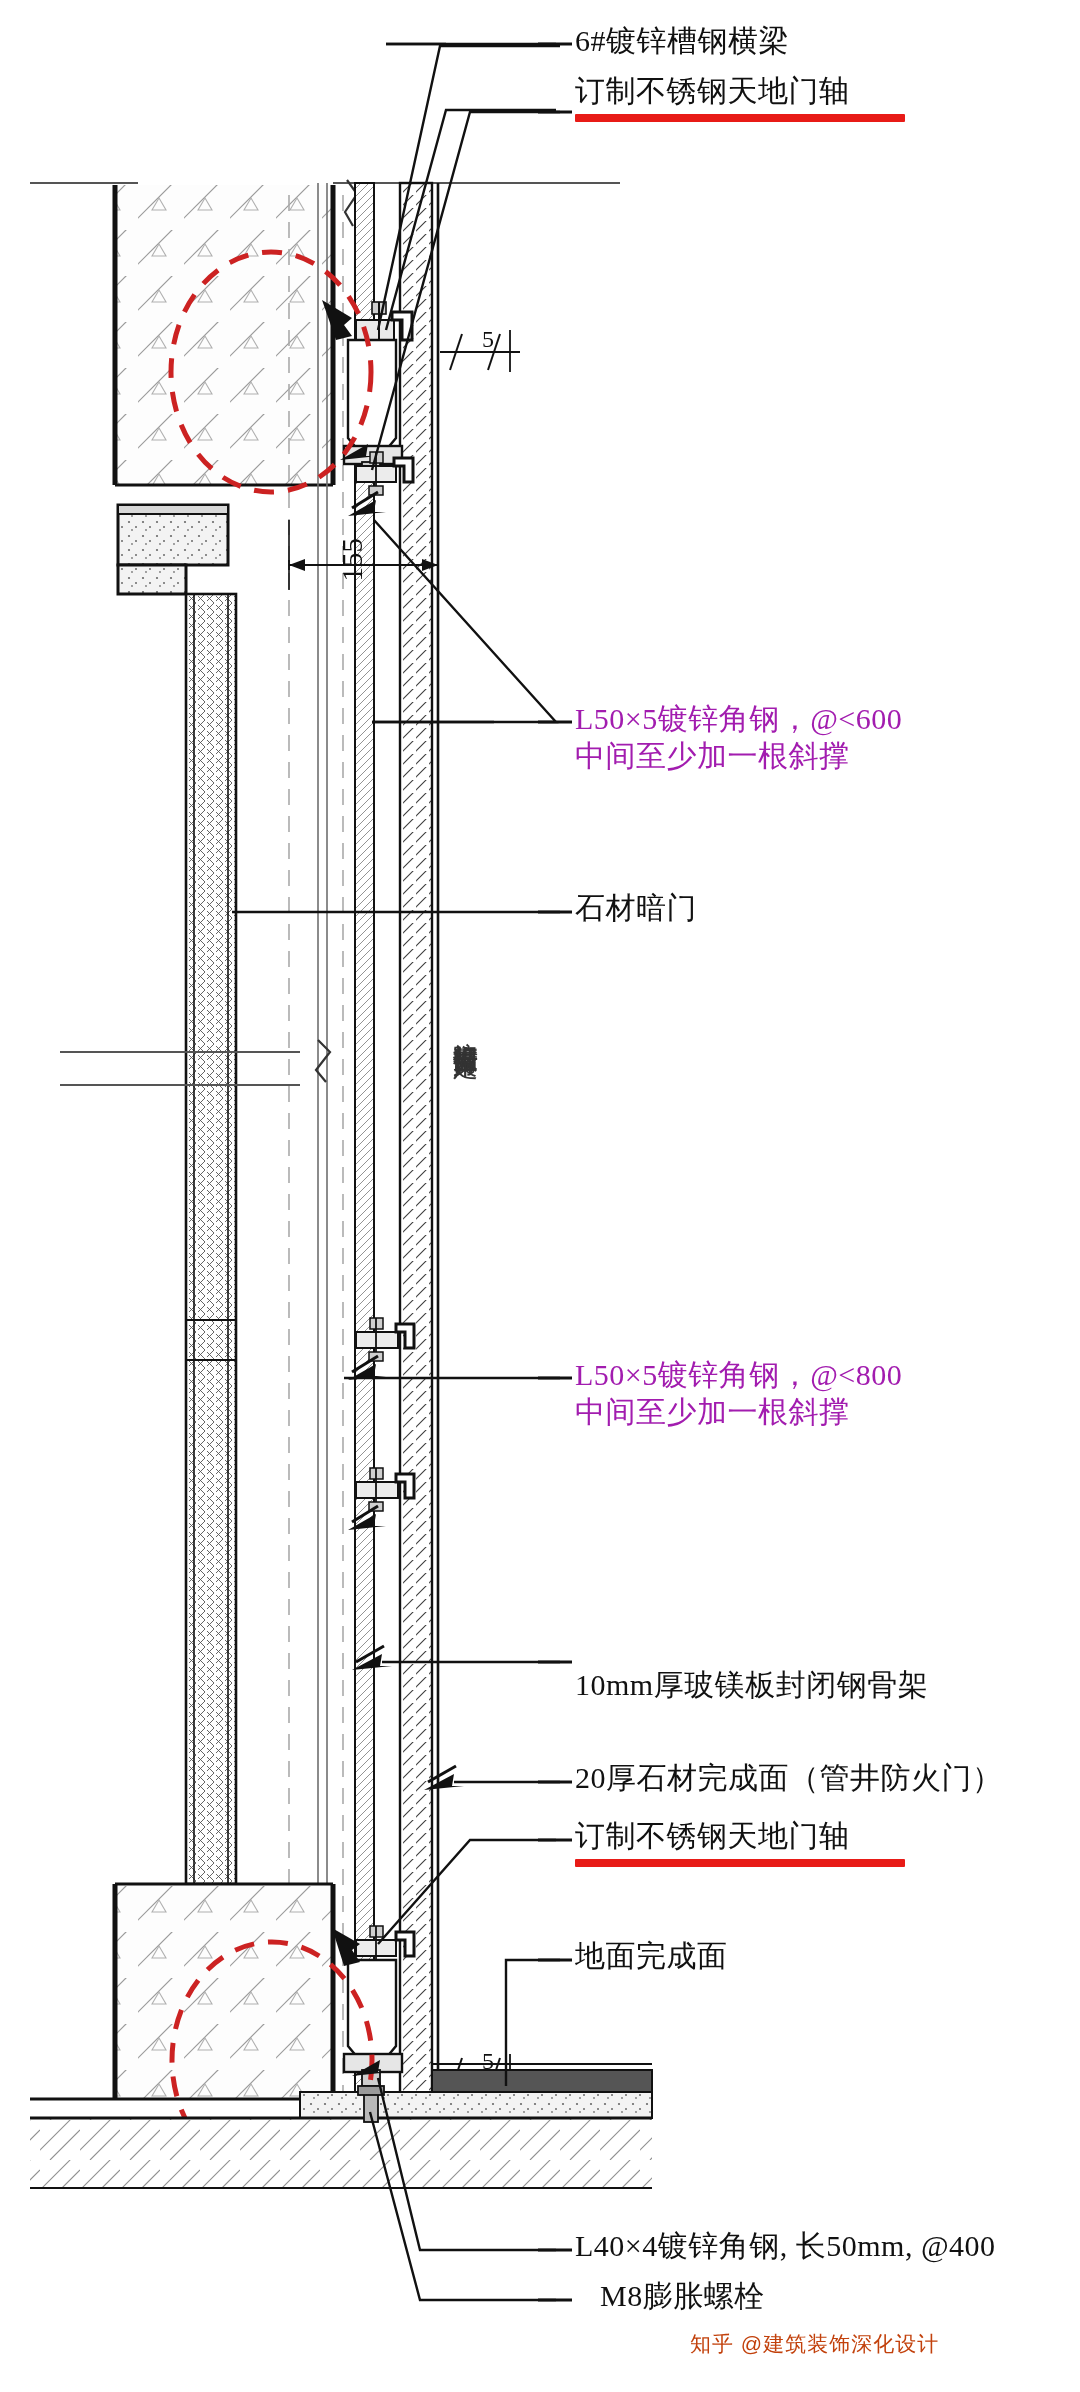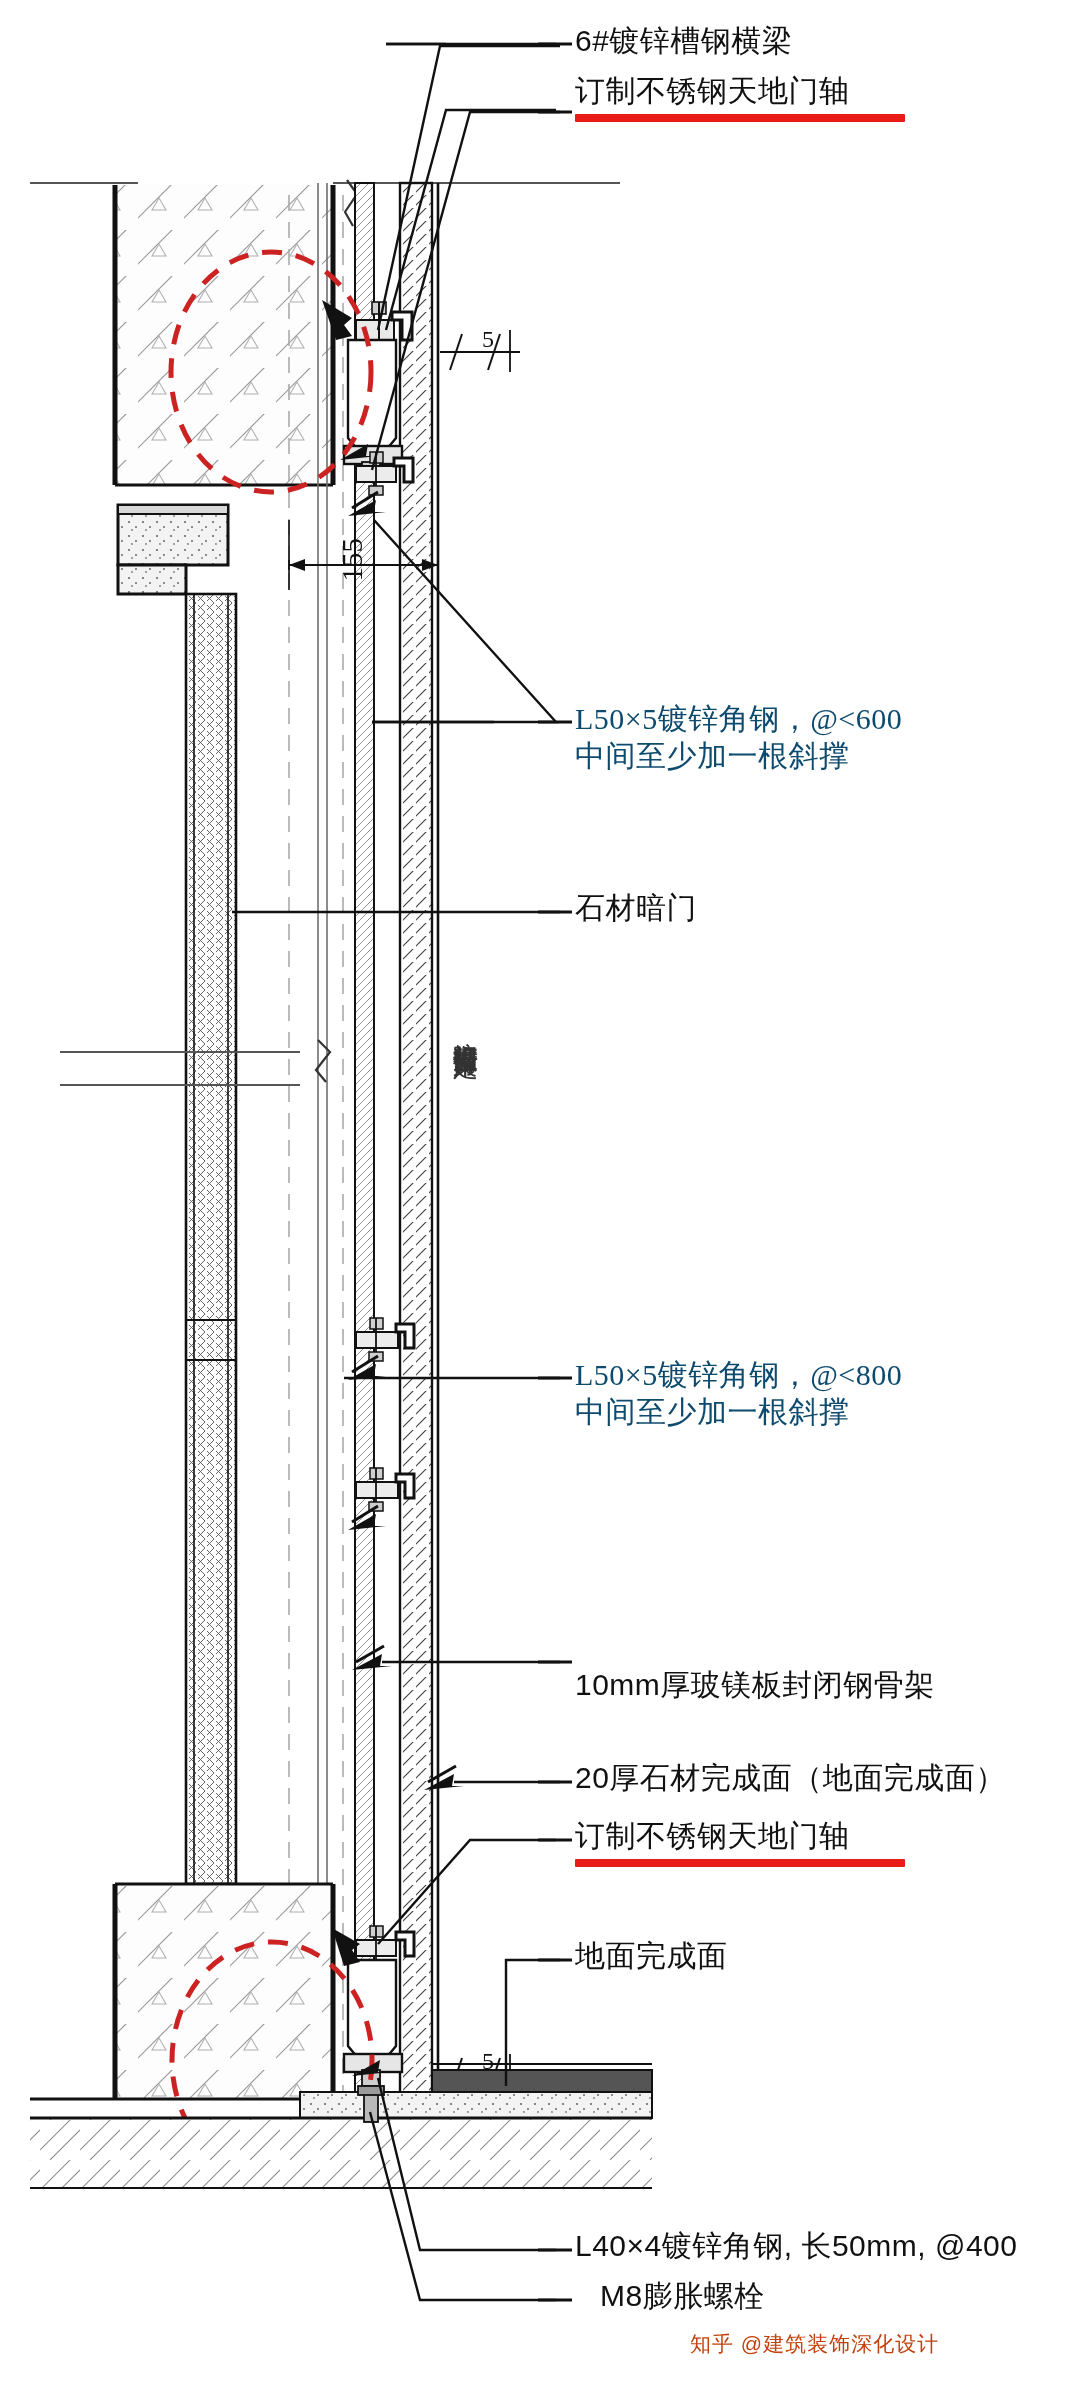--- a/index.html
+++ b/index.html
@@ -1,22 +1,22 @@
 <!DOCTYPE html>
 <html><head>
 <meta charset="utf-8">
 <style>
   html,body{margin:0;padding:0;background:#ffffff;}
   body{width:1080px;height:2392px;position:relative;overflow:hidden;
        font-family:"Liberation Serif","DejaVu Serif",serif;color:#1a1a1a;}
   .cv{position:absolute;left:0;top:0;width:1080px;height:2392px;}
   .lbl{position:absolute;white-space:nowrap;font-size:30px;line-height:36px;
-       font-family:Liberation Sans, sans-serif;color:#111;letter-spacing:0.5px;}
+       font-family:Liberation Serif, serif;color:#111;letter-spacing:0.5px;}
   .lbl2{position:absolute;white-space:pre-line;font-size:30px;line-height:37px;
-       font-family:"Liberation Serif","DejaVu Serif",serif;color:#0c4a6e;letter-spacing:0.5px;}
+       font-family:"Liberation Serif","DejaVu Serif",serif;color:#a21caf;letter-spacing:0.5px;}
   .vlbl{position:absolute;font-size:25px;line-height:26px;writing-mode:vertical-rl;
        font-family:"Liberation Serif","DejaVu Serif",serif;color:#333;letter-spacing:1px;}
   .dim{position:absolute;font-size:30px;font-family:"Liberation Serif","DejaVu Serif",serif;color:#111;}
   .dimv{position:absolute;font-size:29px;writing-mode:vertical-rl;transform:rotate(180deg);
         font-family:"Liberation Serif","DejaVu Serif",serif;color:#111;}
   .wm{position:absolute;font-size:21px;color:#c2410c;font-family:"Liberation Sans",sans-serif;
       letter-spacing:1px;}
   .redbar{position:absolute;background:#e81b17;height:8px;border-radius:1px;}
 </style>
 </head>
@@ -284,21 +284,21 @@
 <div class="lbl2" style="left:575px;top:700px;">L50×5镀锌角钢，@&lt;600
 中间至少加一根斜撑</div>
 
 <div class="lbl" style="left:575px;top:890px;">石材暗门</div>
 
 <div class="lbl2" style="left:575px;top:1356px;">L50×5镀锌角钢，@&lt;800
 中间至少加一根斜撑</div>
 
 <div class="lbl" style="left:575px;top:1640px;margin-top:27px;">10mm厚玻镁板封闭钢骨架</div>
 
-<div class="lbl" style="left:575px;top:1760px;">20厚石材完成面（地面完成面）</div>
+<div class="lbl" style="left:575px;top:1760px;">20厚石材完成面（管井防火门）</div>
 
 <div class="lbl" style="left:575px;top:1818px;">订制不锈钢天地门轴</div>
 <div class="redbar" style="left:575px;top:1859px;width:330px;"></div>
 
 <div class="lbl" style="left:575px;top:1938px;">地面完成面</div>
 
 <div class="lbl" style="left:575px;top:2228px;text-align:right;">L40×4镀锌角钢, 长50mm, @400</div>
 
 <div class="lbl" style="left:600px;top:2278px;">M8膨胀螺栓</div>
 

